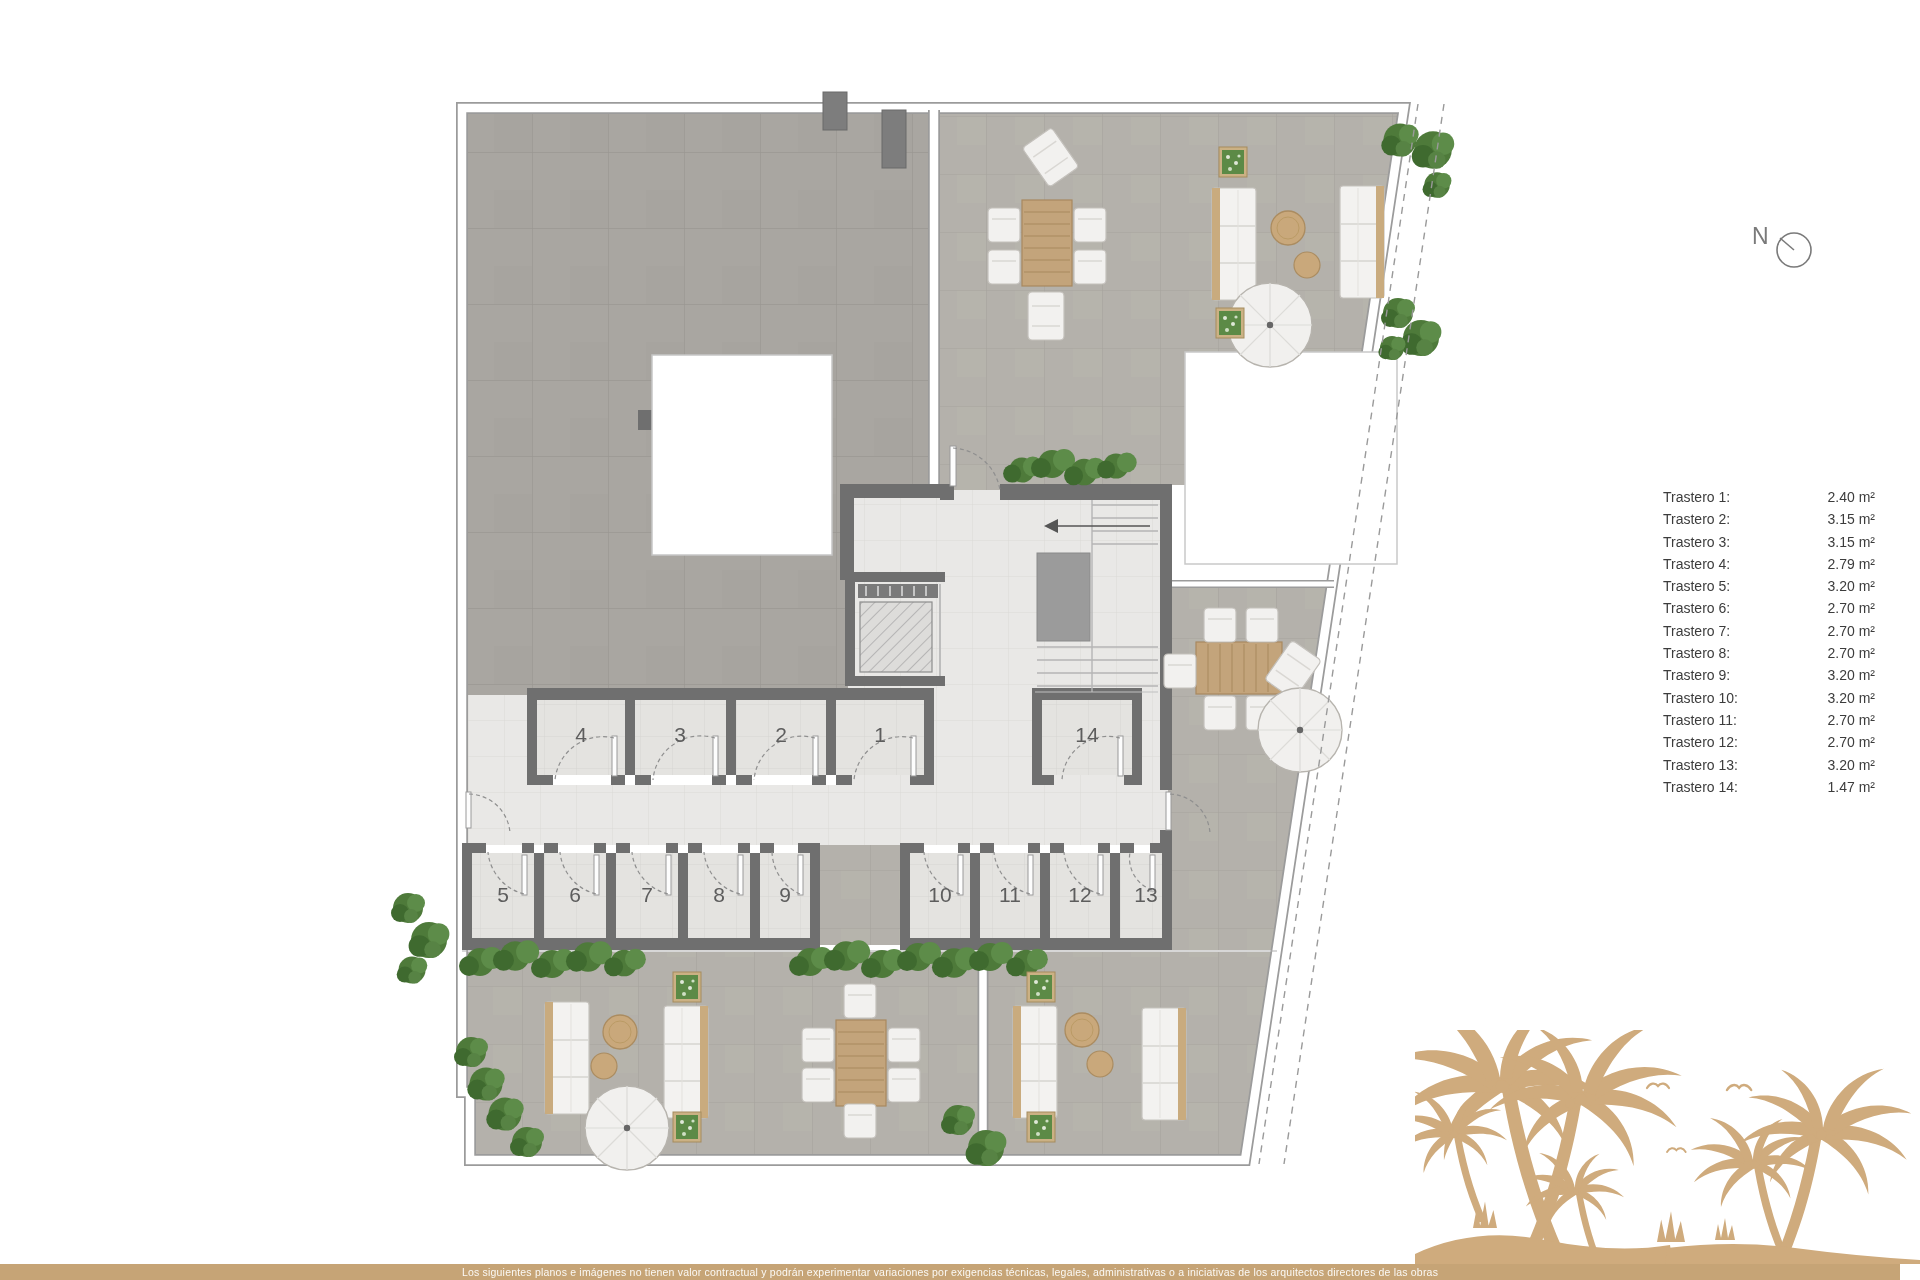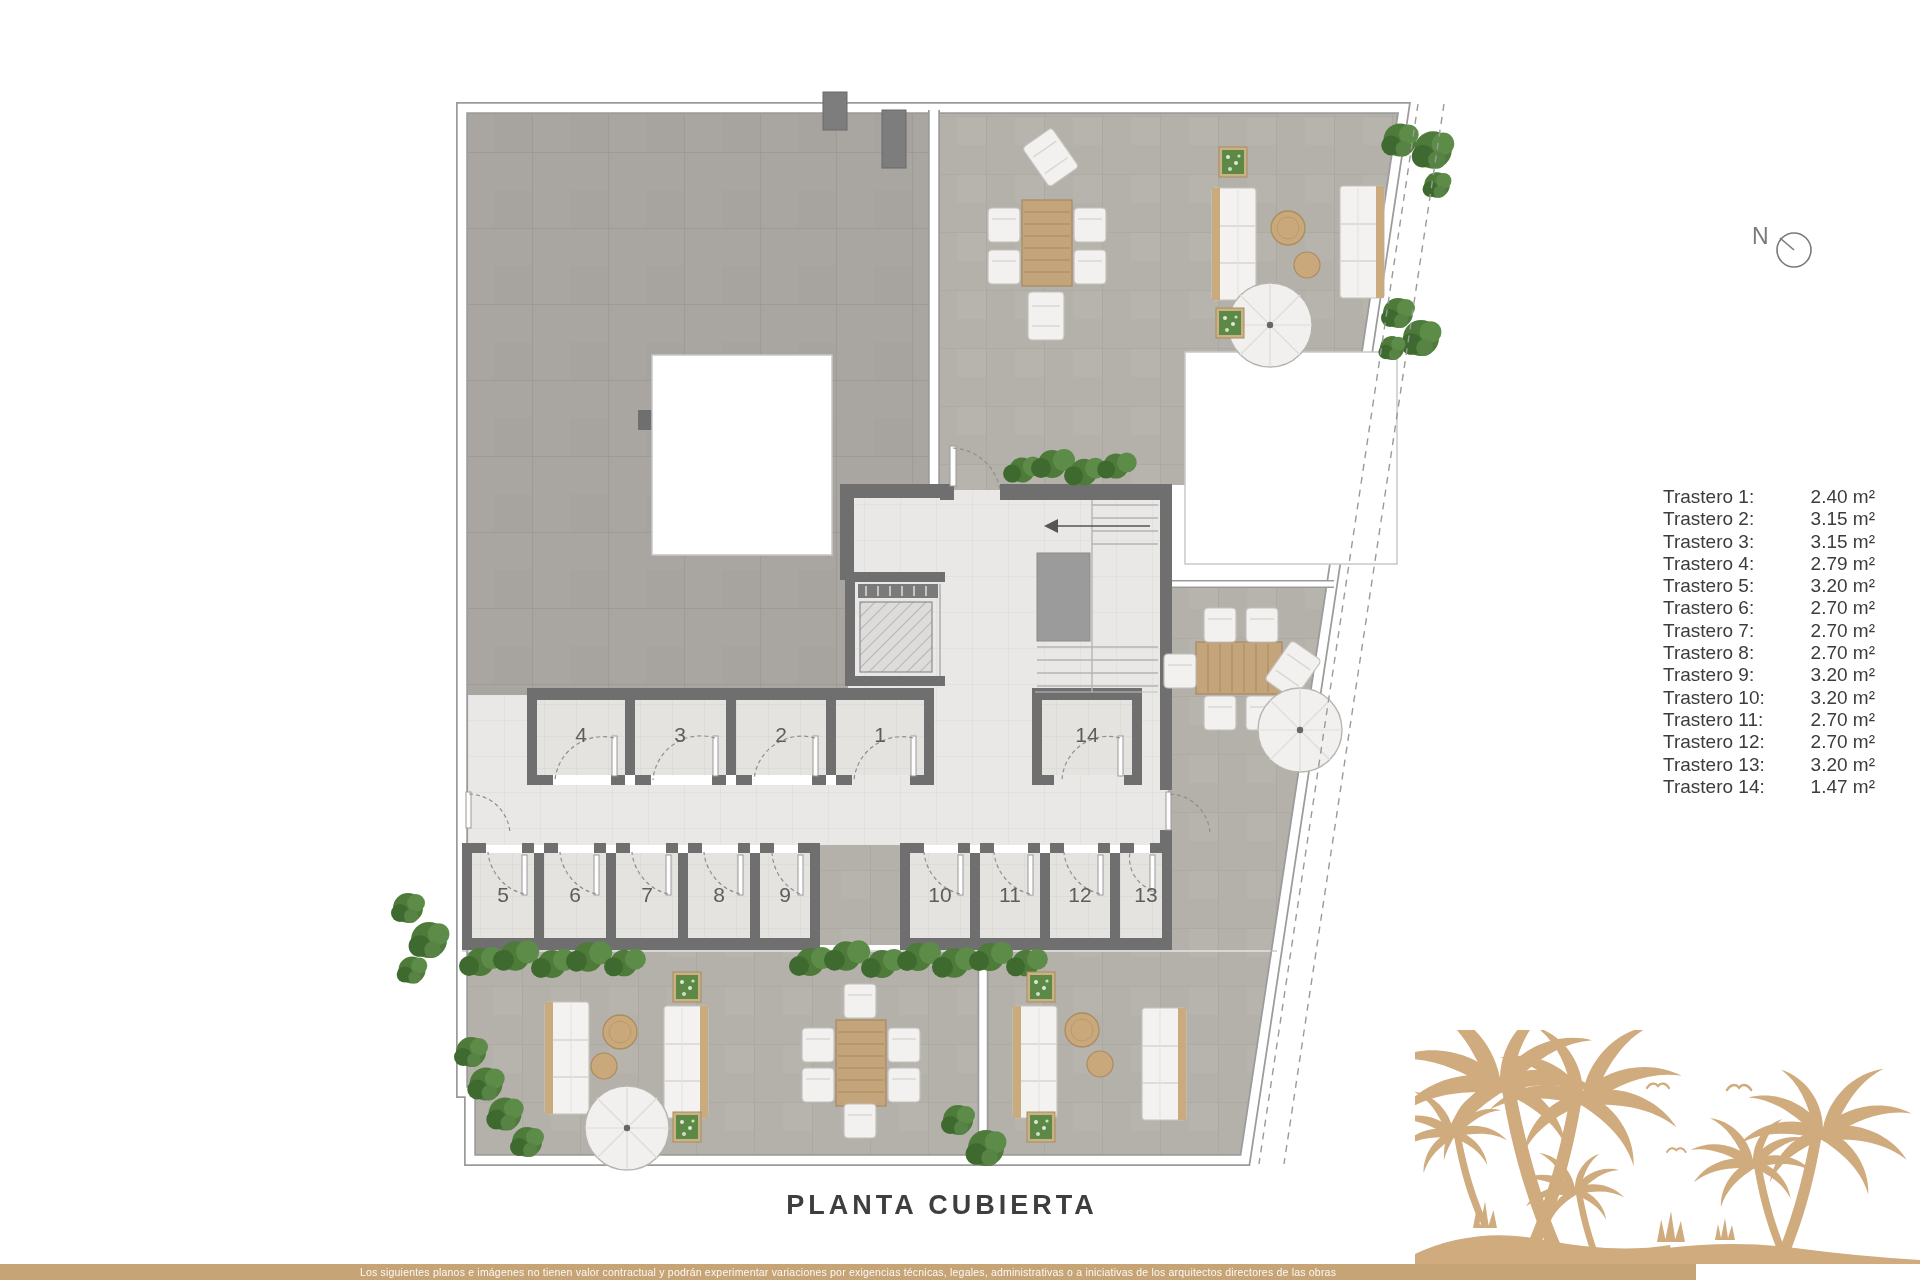--- a/index.html
+++ b/index.html
@@ -2,29 +2,29 @@
 <html><head>
 <meta charset="utf-8">
 <style>
   html,body{margin:0;padding:0;background:#ffffff;}
   .canvas{position:relative;width:1920px;height:1280px;background:#fff;overflow:hidden;
           font-family:"Liberation Sans",sans-serif;}
   .plan-svg{position:absolute;left:0;top:0;}
   
   .legend{position:absolute;left:1663px;top:486px;width:212px;color:#3c3c3c;}
   .legend-row{display:flex;justify-content:space-between;height:22.3px;line-height:22.3px;
-              font-size:19px;}
+              font-size:14px;}
   .legend-row .val{text-align:left;}
   
   .compass{position:absolute;left:1746px;top:218px;}
   
   .plan-title{position:absolute;left:692px;top:1190px;width:500px;text-align:center;
               font-size:27px;font-weight:bold;letter-spacing:4px;color:#3e3e3e;}
   
-  .footer-bar{position:absolute;left:0;top:1264px;width:1696px;height:16px;background:#c6a476;
+  .footer-bar{position:absolute;left:0;top:1264px;width:1900px;height:16px;background:#c6a476;
               display:flex;align-items:center;justify-content:center;}
   .footer-bar span{font-size:10.5px;color:#fbf9f5;letter-spacing:.2px;}
   .palms{position:absolute;left:1415px;top:1030px;}
   .room-num{font-size:21px;fill:#5d5d5d;font-family:"Liberation Sans",sans-serif;}
   .compass-n{font-size:23px;fill:#7a7a7a;font-family:"Liberation Sans",sans-serif;}
 </style>
 </head>
 <body>
 
 <div class="canvas">
@@ -573,19 +573,18 @@
     <path d="M250,234 L252,218 Q320,210 380,218 Q440,226 505,230 L505,234 Z"></path>
     <use href="#grassT" transform="translate(242,212) scale(1.4)"></use>
     <use href="#grassT" transform="translate(58,198) scale(1.2)"></use>
     <use href="#grassT" transform="translate(300,210)"></use>
     <use href="#birdT" transform="translate(232,58)"></use>
     <use href="#birdT" transform="translate(312,60) scale(1.1)"></use>
     <use href="#birdT" transform="translate(252,122) scale(0.85)"></use>
   </g>
 </svg>
 
-<div class="plan-title">PLANTA CUBIERTA</div>
 
 <div class="footer-bar">
   <span>Los siguientes planos e imágenes no tienen valor contractual y podrán experimentar variaciones por exigencias técnicas, legales, administrativas o a iniciativas de los arquitectos directores de las obras</span>
 </div>
 
 </div>
 
 </body></html>

